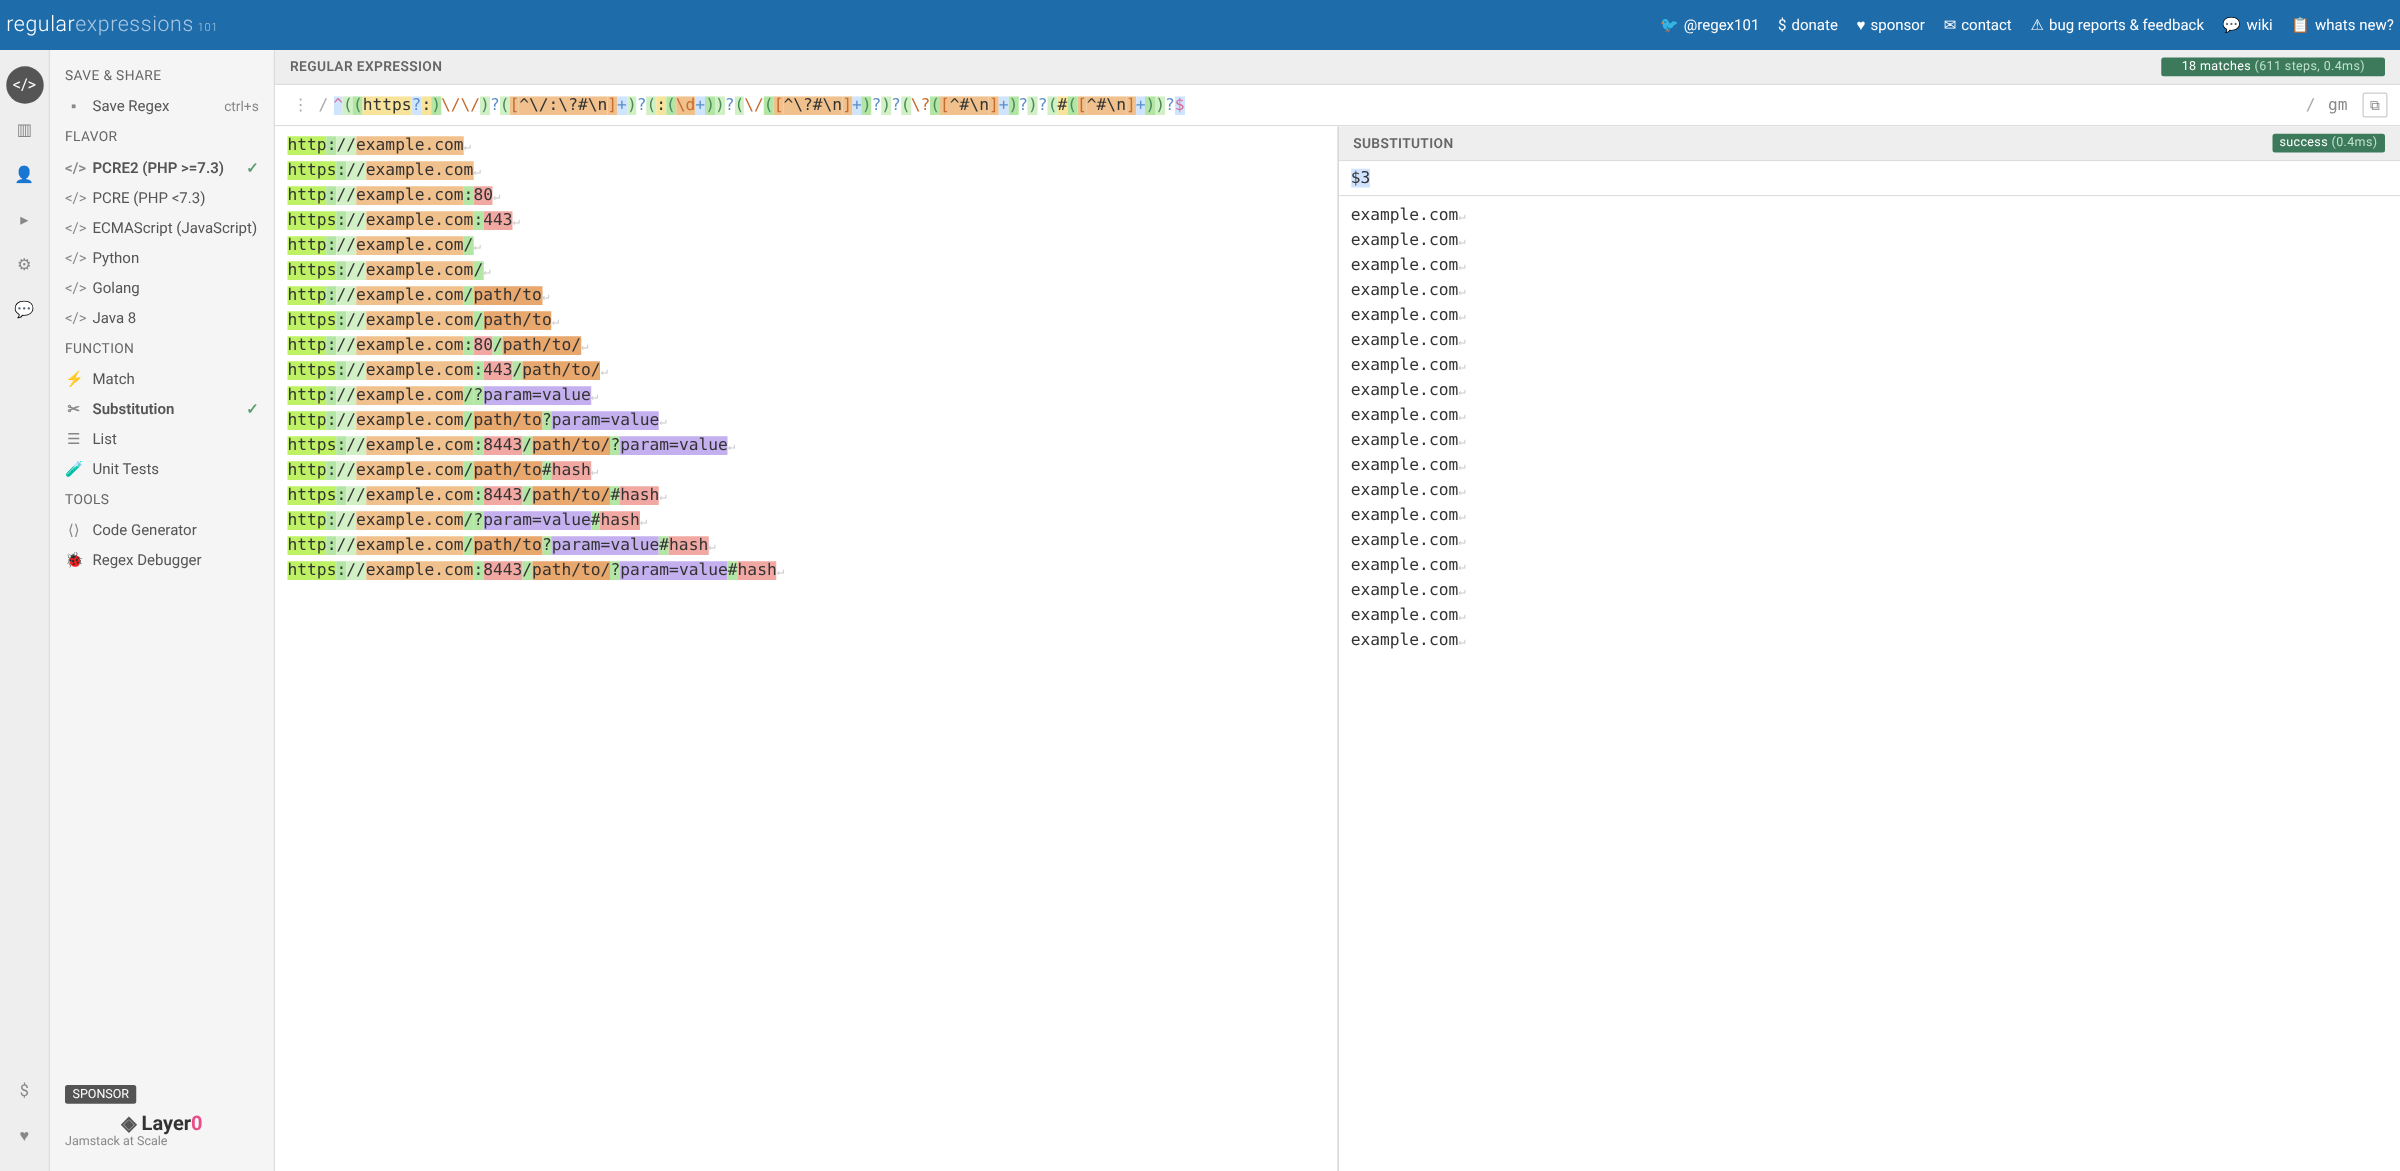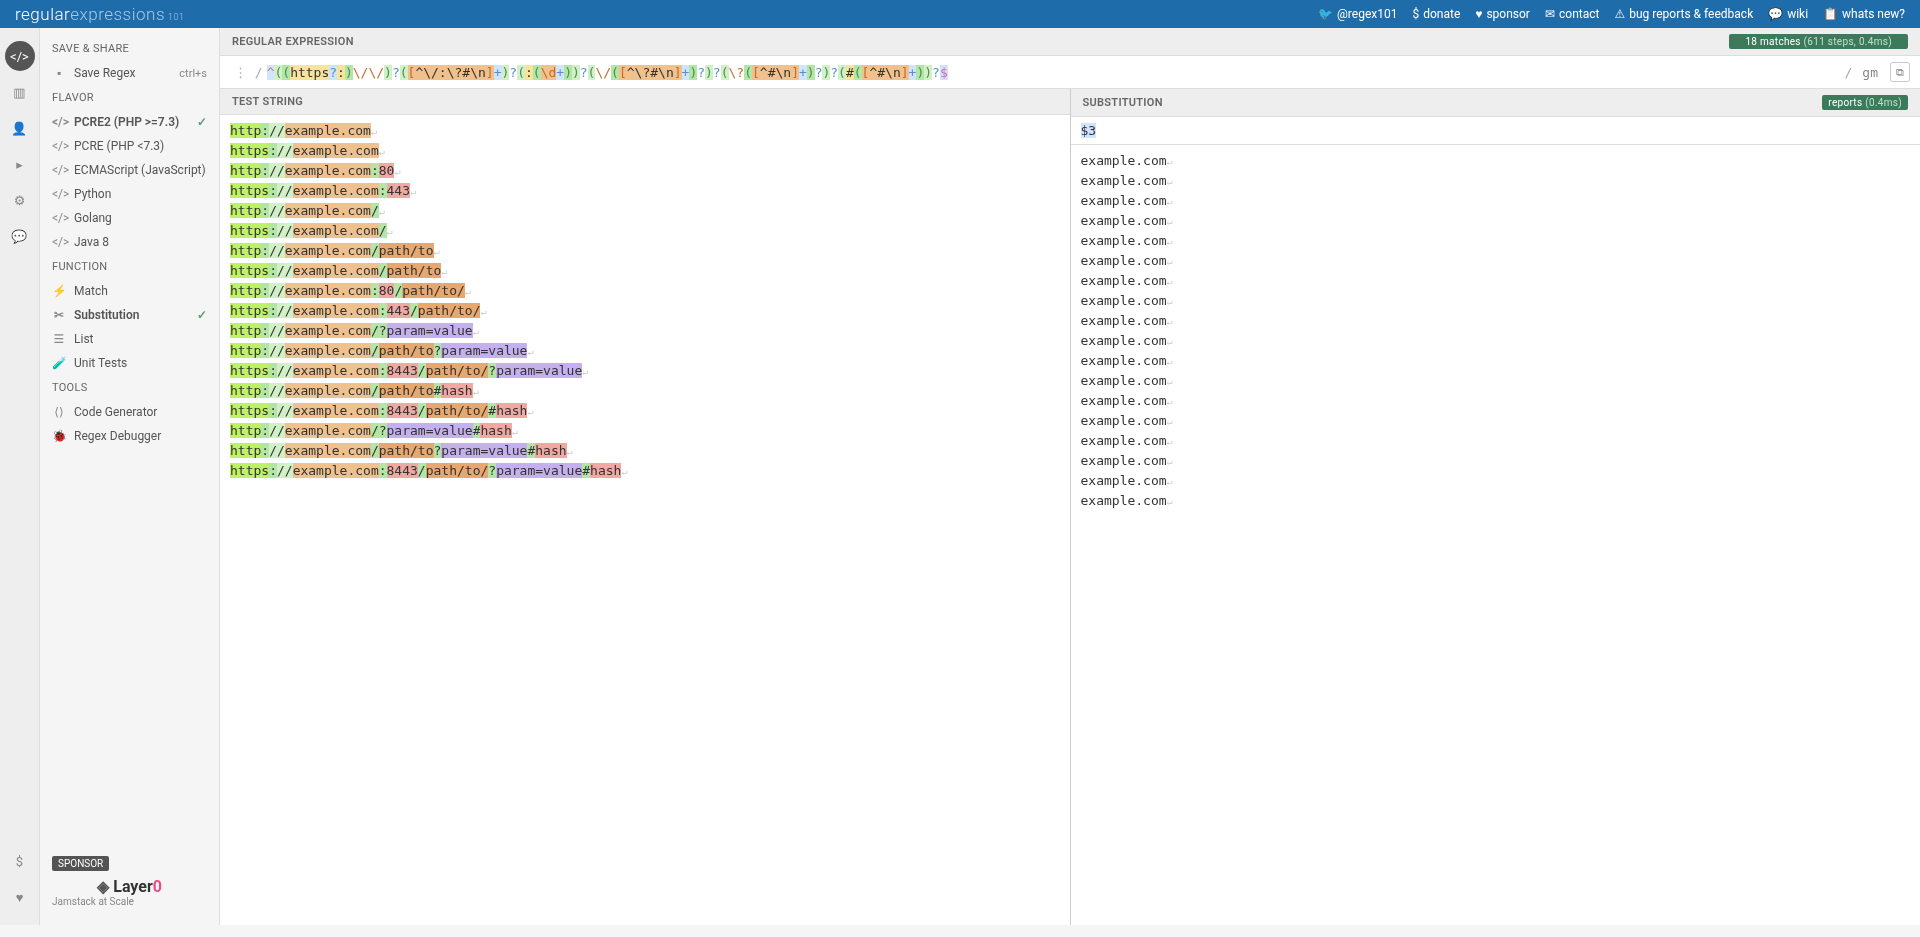--- a/index.html
+++ b/index.html
@@ -1,18 +1,18 @@
 <!DOCTYPE html>
 <html><head>
   <meta charset="utf-8">
   <style>
     * { margin: 0; padding: 0; box-sizing: border-box; }
     body { font-family: -apple-system, BlinkMacSystemFont, "Segoe UI", Roboto, sans-serif; font-size: 13px; color: #333; background: #f5f5f5; overflow: hidden; }
     
-    .header { background: #1f6cab; color: #fff; height: 28px; display: flex; align-items: center; padding: 0 15px; justify-content: space-between; }
+    .header { background: #1f6cab; color: #fff; height: 40px; display: flex; align-items: center; padding: 0 5px; justify-content: space-between; }
     .logo { font-size: 17px; font-weight: 300; letter-spacing: 0.5px; }
     .logo .light { font-weight: 300; color: #a8c8e3; }
     .logo .sub { font-size: 9px; color: #a8c8e3; margin-left: 3px; }
     .header-links { display: flex; gap: 15px; font-size: 12px; }
     .header-link { color: #fff; display: flex; align-items: center; gap: 4px; cursor: pointer; }
     .header-link .icon { font-size: 12px; }
     
     .main { display: flex; height: calc(100vh - 40px); }
     
     .rail { width: 40px; background: #eeeeee; display: flex; flex-direction: column; align-items: center; padding-top: 10px; gap: 0; border-right: 1px solid #ddd; }
@@ -220,23 +220,20 @@
     <div class="regex-bar">
       <span class="regex-delim">⋮ /</span>
       <span class="regex-input" id="regex-input"><span class="r-anchor">^</span><span class="r-group r-ltgreen">(</span><span class="r-group r-green">(</span><span class="r-lit">https</span><span class="r-quant hl-ltblue">?</span><span class="r-lit">:</span><span class="r-group r-green">)</span><span class="r-esc">\/\/</span><span class="r-group r-ltgreen">)</span><span class="r-quant">?</span><span class="r-group r-ltgreen">(</span><span class="r-classb hl-orange">[</span><span class="r-class hl-orange">^\/:\?#\n</span><span class="r-classb hl-orange">]</span><span class="r-quant hl-ltblue">+</span><span class="r-group r-ltgreen">)</span><span class="r-quant">?</span><span class="r-group r-ltgreen">(</span><span class="r-lit">:</span><span class="r-group r-green">(</span><span class="r-esc hl-orange">\d</span><span class="r-quant hl-ltblue">+</span><span class="r-group r-green">)</span><span class="r-group r-ltgreen">)</span><span class="r-quant">?</span><span class="r-group r-ltgreen">(</span><span class="r-esc">\/</span><span class="r-group r-green">(</span><span class="r-classb hl-orange">[</span><span class="r-class hl-orange">^\?#\n</span><span class="r-classb hl-orange">]</span><span class="r-quant hl-ltblue">+</span><span class="r-group r-green">)</span><span class="r-quant">?</span><span class="r-group r-ltgreen">)</span><span class="r-quant">?</span><span class="r-group r-ltgreen">(</span><span class="r-esc">\?</span><span class="r-group r-green">(</span><span class="r-classb hl-orange">[</span><span class="r-class hl-orange">^#\n</span><span class="r-classb hl-orange">]</span><span class="r-quant hl-ltblue">+</span><span class="r-group r-green">)</span><span class="r-quant">?</span><span class="r-group r-ltgreen">)</span><span class="r-quant">?</span><span class="r-group r-ltgreen">(</span><span class="r-lit hl-green">#</span><span class="r-group r-green">(</span><span class="r-classb hl-orange">[</span><span class="r-class hl-orange">^#\n</span><span class="r-classb hl-orange">]</span><span class="r-quant hl-ltblue">+</span><span class="r-group r-green">)</span><span class="r-group r-ltgreen">)</span><span class="r-quant">?</span><span class="r-anchor">$</span></span>
       <span class="regex-delim">/</span>
       <span class="regex-flags">gm</span>
       <span class="copy-btn">⧉</span>
     </div>
 
     <div class="split">
       <div class="panel">
-        <div class="section-header">
-          <span>TEST STRING</span>
-        </div>
         <div class="panel-body" id="test-body"><span class="hl-yellow">http</span><span class="hl-green">:</span><span class="hl-ltgreen">//</span><span class="hl-orange">example.com</span><span class="nl">↵</span>
 <span class="hl-yellow">https</span><span class="hl-green">:</span><span class="hl-ltgreen">//</span><span class="hl-orange">example.com</span><span class="nl">↵</span>
 <span class="hl-yellow">http</span><span class="hl-green">:</span><span class="hl-ltgreen">//</span><span class="hl-orange">example.com</span><span class="hl-green">:</span><span class="hl-red">80</span><span class="nl">↵</span>
 <span class="hl-yellow">https</span><span class="hl-green">:</span><span class="hl-ltgreen">//</span><span class="hl-orange">example.com</span><span class="hl-green">:</span><span class="hl-red">443</span><span class="nl">↵</span>
 <span class="hl-yellow">http</span><span class="hl-green">:</span><span class="hl-ltgreen">//</span><span class="hl-orange">example.com</span><span class="hl-green">/</span><span class="nl">↵</span>
 <span class="hl-yellow">https</span><span class="hl-green">:</span><span class="hl-ltgreen">//</span><span class="hl-orange">example.com</span><span class="hl-green">/</span><span class="nl">↵</span>
 <span class="hl-yellow">http</span><span class="hl-green">:</span><span class="hl-ltgreen">//</span><span class="hl-orange">example.com</span><span class="hl-green">/</span><span class="hl-dkorange">path/to</span><span class="nl">↵</span>
 <span class="hl-yellow">https</span><span class="hl-green">:</span><span class="hl-ltgreen">//</span><span class="hl-orange">example.com</span><span class="hl-green">/</span><span class="hl-dkorange">path/to</span><span class="nl">↵</span>
 <span class="hl-yellow">http</span><span class="hl-green">:</span><span class="hl-ltgreen">//</span><span class="hl-orange">example.com</span><span class="hl-green">:</span><span class="hl-red">80</span><span class="hl-green">/</span><span class="hl-dkorange">path/to/</span><span class="nl">↵</span>
 <span class="hl-yellow">https</span><span class="hl-green">:</span><span class="hl-ltgreen">//</span><span class="hl-orange">example.com</span><span class="hl-green">:</span><span class="hl-red">443</span><span class="hl-green">/</span><span class="hl-dkorange">path/to/</span><span class="nl">↵</span>
@@ -246,21 +243,21 @@
 <span class="hl-yellow">http</span><span class="hl-green">:</span><span class="hl-ltgreen">//</span><span class="hl-orange">example.com</span><span class="hl-green">/</span><span class="hl-dkorange">path/to</span><span class="hl-green">#</span><span class="hl-red">hash</span><span class="nl">↵</span>
 <span class="hl-yellow">https</span><span class="hl-green">:</span><span class="hl-ltgreen">//</span><span class="hl-orange">example.com</span><span class="hl-green">:</span><span class="hl-red">8443</span><span class="hl-green">/</span><span class="hl-dkorange">path/to/</span><span class="hl-green">#</span><span class="hl-red">hash</span><span class="nl">↵</span>
 <span class="hl-yellow">http</span><span class="hl-green">:</span><span class="hl-ltgreen">//</span><span class="hl-orange">example.com</span><span class="hl-green">/</span><span class="hl-green">?</span><span class="hl-purple">param=value</span><span class="hl-green">#</span><span class="hl-red">hash</span><span class="nl">↵</span>
 <span class="hl-yellow">http</span><span class="hl-green">:</span><span class="hl-ltgreen">//</span><span class="hl-orange">example.com</span><span class="hl-green">/</span><span class="hl-dkorange">path/to</span><span class="hl-green">?</span><span class="hl-purple">param=value</span><span class="hl-green">#</span><span class="hl-red">hash</span><span class="nl">↵</span>
 <span class="hl-yellow">https</span><span class="hl-green">:</span><span class="hl-ltgreen">//</span><span class="hl-orange">example.com</span><span class="hl-green">:</span><span class="hl-red">8443</span><span class="hl-green">/</span><span class="hl-dkorange">path/to/</span><span class="hl-green">?</span><span class="hl-purple">param=value</span><span class="hl-green">#</span><span class="hl-red">hash</span><span class="nl">↵</span></div>
       </div>
       <div class="panel">
         <div class="section-header">
           <span>SUBSTITUTION</span>
           <span class="success-badge">
-            <span>reports</span><span class="stats"> (0.4ms)</span>
+            <span>success</span><span class="stats"> (0.4ms)</span>
           </span>
         </div>
         <div class="sub-input">
           <span class="hl-sel">$3</span>
         </div>
         <div class="panel-body" id="sub-body" style="position:relative">example.com<span class="nl">↵</span>
 example.com<span class="nl">↵</span>
 example.com<span class="nl">↵</span>
 example.com<span class="nl">↵</span>
 example.com<span class="nl">↵</span>

